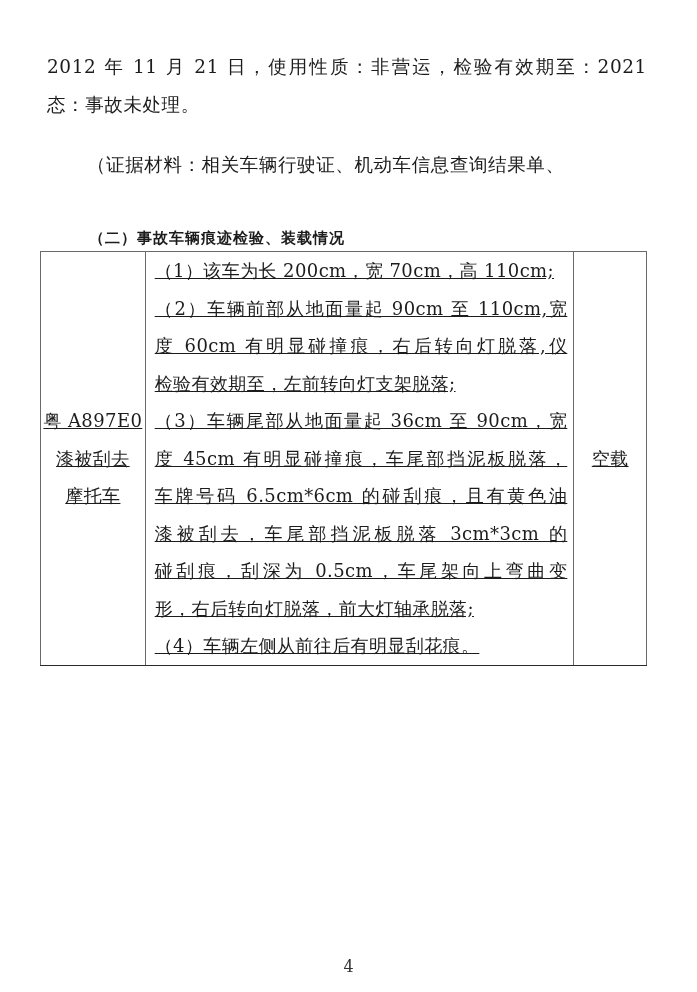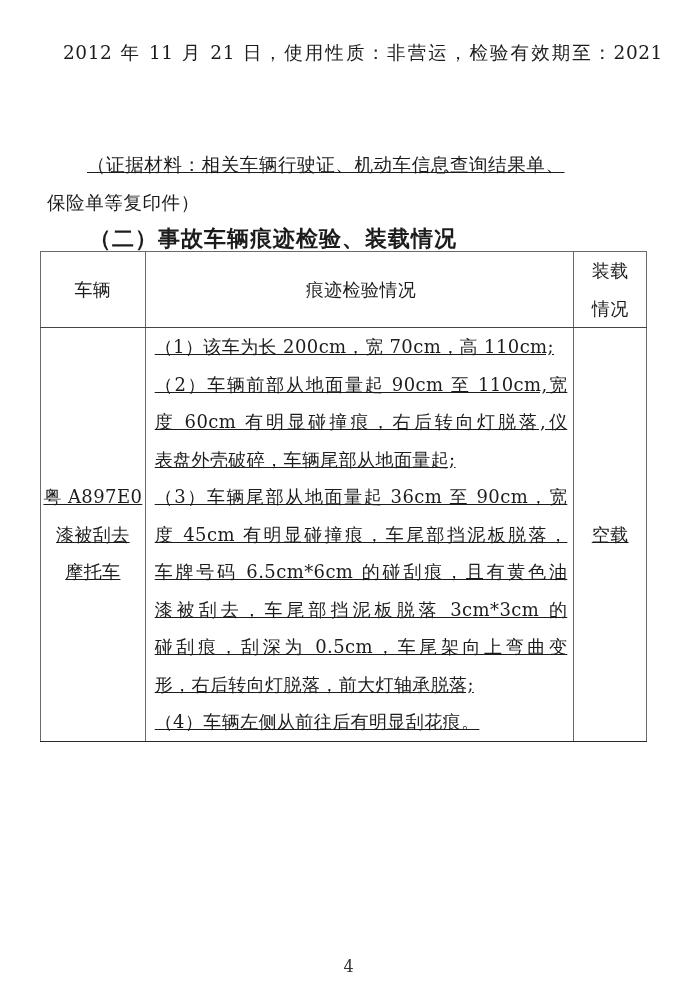--- a/index.html
+++ b/index.html
@@ -18,27 +18,27 @@
   .para {
     position: absolute;
     left: 47px;
     width: 600px;
     font-size: 18.5px;
     line-height: 38px;
     letter-spacing: 0.6px;
     text-align: justify;
     text-align-last: left;
   }
-  .p1 { top: 34px; margin-left: 16px; }
-  .p2 { top: 146px; text-indent: 40px; text-decoration: underline; }
+  .p1 { top: 48px; }
+  .p2 { top: 146px; text-indent: 40px; }
   .heading {
     position: absolute;
     left: 89px;
     top: 221px;
-    font-size: 22px;
+    font-size: 15px;
     font-weight: bold;
     line-height: 34px;
     letter-spacing: 1px;
   }
   table.evidence {
     position: absolute;
     left: 40px;
     top: 251px;
     width: 607px;
     border-collapse: collapse;
@@ -73,50 +73,42 @@
     font-family: "DejaVu Serif", "Liberation Serif", serif;
     font-size: 16px;
     color: #333;
   }
 </style>
 </head>
 <body>
 
 <div class="para p1">
   <span class="trace-line">2012 年 11 月 21 日，使用性质：非营运，检验有效期至：2021</span>
+  <span class="trace-line last">态：事故未处理。</span>
 </div>
 
 <div class="para p2">
   <span>（证据材料：相关车辆行驶证、机动车信息查询结果单、</span><br>
-  <span style="display:inline-block;margin-left:-40px;">保险单等复印件）</span>
 </div>
 
 <div class="heading">（二）事故车辆痕迹检验、装载情况</div>
 
 <table class="evidence">
   <tbody>
-      <tr class="head-row">
-    <th class="col-vehicle">车辆</th>
-    <th class="col-trace th-trace">痕迹检验情况</th>
-    <th class="col-load">
-      <span class="vehicle-line">装载</span>
-      <span class="vehicle-line">情况</span>
-    </th>
-  </tr>
   <tr class="row-2">
     <td class="col-vehicle">
       <span class="vehicle-line">粤 A897E0</span>
       <span class="vehicle-line">漆被刮去</span>
       <span class="vehicle-line">摩托车</span>
     </td>
     <td class="col-trace">
       <span class="trace-line last">（1）该车为长 200cm，宽 70cm，高 110cm;</span>
       <span class="trace-line">（2）车辆前部从地面量起 90cm 至 110cm,宽</span>
       <span class="trace-line">度 60cm 有明显碰撞痕，右后转向灯脱落,仪</span>
-      <span class="trace-line last">表盘外壳破碎，车辆尾部从地面量起;</span>
+      <span class="trace-line last">检验有效期至，左前转向灯支架脱落;</span>
       <span class="trace-line">（3）车辆尾部从地面量起 36cm 至 90cm，宽</span>
       <span class="trace-line">度 45cm 有明显碰撞痕，车尾部挡泥板脱落，</span>
       <span class="trace-line">车牌号码 6.5cm*6cm 的碰刮痕，且有黄色油</span>
       <span class="trace-line">漆被刮去，车尾部挡泥板脱落 3cm*3cm 的</span>
       <span class="trace-line">碰刮痕，刮深为 0.5cm，车尾架向上弯曲变</span>
       <span class="trace-line last">形，右后转向灯脱落，前大灯轴承脱落;</span>
       <span class="trace-line last">（4）车辆左侧从前往后有明显刮花痕。</span>
     </td>
     <td class="col-load">空载</td>
   </tr>

